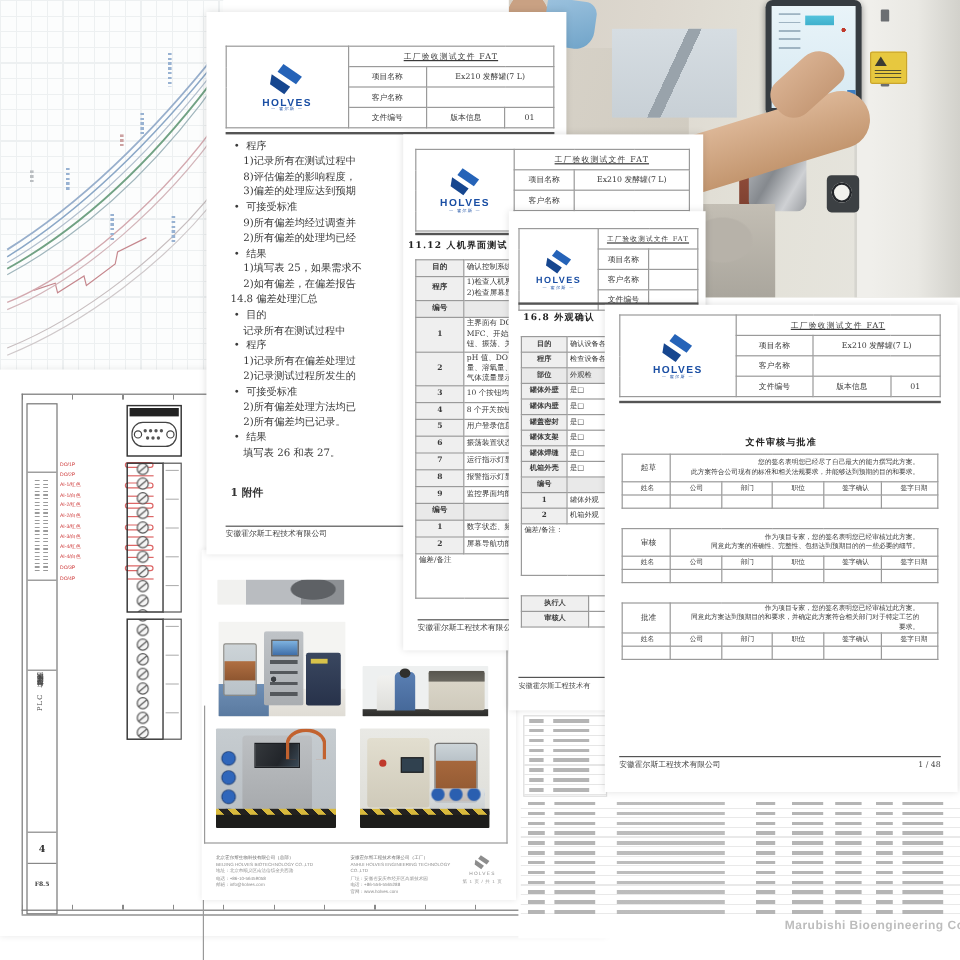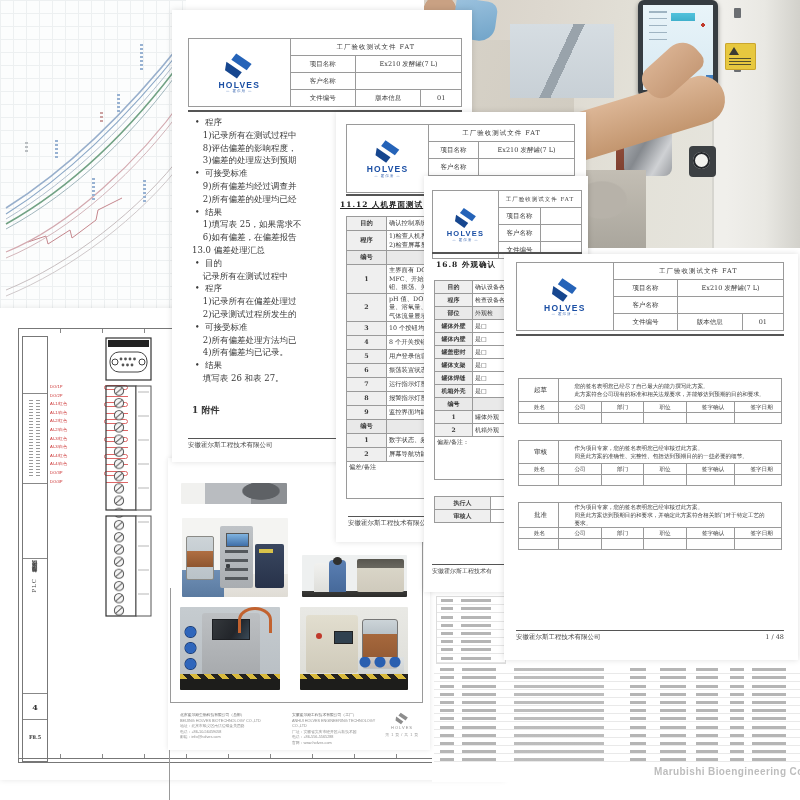--- a/index.html
+++ b/index.html
@@ -158,39 +158,39 @@
 
   
   .hdrwrap{position:absolute;}
   table.hdr{border-collapse:collapse;width:100%;table-layout:fixed;background:#fff;}
   table.hdr td{border:1px solid #9a9a9a;font-size:6.5px;color:#3a3a3a;text-align:center;
       padding:0 1px;overflow:hidden;white-space:nowrap;height:16px;}
   table.hdr td.logo{padding:1px;}
   .lg{display:flex;flex-direction:column;align-items:center;line-height:1;}
   .lg .nm{font-family:"Liberation Sans",sans-serif;font-weight:bold;color:#1b4fa4;letter-spacing:1.2px;font-size:8.5px;margin-top:1px;}
   .lg .sub{font-size:3.5px;color:#1b4fa4;letter-spacing:1px;margin-top:1px;}
-  .hdtitle{font-size:7px;letter-spacing:1px;}
+  .hdtitle{font-size:7px;letter-spacing:1px;text-decoration:underline;}
   .rule{position:absolute;height:2px;background:#555;}
   .docfoot{position:absolute;border-top:1.5px solid #555;padding-top:2px;font-size:6.5px;color:#444;white-space:nowrap;overflow:hidden;}
   .sect{position:absolute;font-weight:bold;font-size:7.5px;color:#222;letter-spacing:1px;white-space:nowrap;}
 
   
   #docA{left:172px;top:10px;width:300px;height:452px;}
   #docA .hdrwrap{left:16px;top:28px;width:274px;}
   .abody{position:absolute;left:20px;top:106px;width:150px;overflow:hidden;
       font-size:8.5px;line-height:12.8px;color:#3a3a3a;}
   .aline{white-space:pre;overflow:hidden;}
   #docA .attach{position:absolute;left:20px;top:394px;font-weight:bold;font-size:9px;}
   #docA .docfoot{left:16px;top:428px;width:160px;}
 
   
   #docB{left:336px;top:112px;width:250px;height:430px;}
   #docB .hdrwrap{left:10px;top:12px;width:228px;}
   #docB .rule{left:10px;top:82px;width:228px;}
-  #docB .sect{left:4px;top:88px;text-decoration:underline;}
+  #docB .sect{left:4px;top:88px;}
   table.dt{border-collapse:collapse;table-layout:fixed;background:#fff;}
   table.dt td{border:1px solid #9a9a9a;font-size:6.3px;line-height:8.5px;color:#3a3a3a;
       padding:1px 2px;vertical-align:middle;overflow:hidden;}
   table.dt td.lab{text-align:center;background:#efefef;font-weight:bold;}
   table.dt tr.hd td{background:#e9e9e9;}
   table.dt td.val{white-space:pre-line;text-align:left;}
   #btabwrap{position:absolute;left:10px;top:104px;width:160px;}
   #btabwrap td{height:11px;}
   .remarkcell{height:34px !important;vertical-align:top !important;background:#fff !important;
       font-weight:normal !important;text-align:left !important;}
@@ -209,21 +209,21 @@
   #docC .docfoot{left:8px;top:388px;width:72px;font-size:6px;}
 
   
   #docD{left:504px;top:254px;width:294px;height:406px;}
   #docD .hdrwrap{left:12px;top:8px;width:268px;}
   #docD .rule{left:12px;top:80px;width:268px;}
   #docD .sect{left:0;top:110px;width:100%;text-align:center;position:absolute;}
   .dblock{position:absolute;left:14px;width:264px;}
   .dblock table{border-collapse:collapse;width:100%;table-layout:fixed;}
   .dblock td{border:1px solid #9a9a9a;font-size:5.6px;line-height:8px;color:#3a3a3a;
-      text-align:left;padding:0 15px;overflow:hidden;white-space:nowrap;height:10px;}
+      text-align:right;padding:0 15px;overflow:hidden;white-space:nowrap;height:10px;}
   .dblock td.blab{font-size:6.5px;}
   .dblock td.desc{white-space:pre-line;height:22px;}
   #docD .docfoot{left:12px;top:376px;width:268px;display:flex;justify-content:space-between;}
 
   
   svg{display:block;}
 </style>
 </head>
 <body>
 
@@ -500,39 +500,39 @@
         <div class="aline"> •  可接受标准</div>
 
         <div class="aline">    9)所有偏差均经过调查并</div>
 
         <div class="aline">    2)所有偏差的处理均已经</div>
 
         <div class="aline"> •  结果</div>
 
         <div class="aline">    1)填写表 25，如果需求不</div>
 
-        <div class="aline">    6)如有偏差，在偏差报告</div>
-
-        <div class="aline">13.0 偏差处理汇总</div>
+        <div class="aline">    2)如有偏差，在偏差报告</div>
+
+        <div class="aline">14.8 偏差处理汇总</div>
 
         <div class="aline"> •  目的</div>
 
         <div class="aline">    记录所有在测试过程中</div>
 
         <div class="aline"> •  程序</div>
 
         <div class="aline">    1)记录所有在偏差处理过</div>
 
         <div class="aline">    2)记录测试过程所发生的</div>
 
         <div class="aline"> •  可接受标准</div>
 
         <div class="aline">    2)所有偏差处理方法均已</div>
 
-        <div class="aline">    4)所有偏差均已记录。</div>
+        <div class="aline">    2)所有偏差均已记录。</div>
 
         <div class="aline"> •  结果</div>
 
         <div class="aline">    填写表 26 和表 27。</div>
 
     </div>
     <div class="attach">1 附件</div>
     <div class="docfoot">安徽霍尔斯工程技术有限公司</div>
   </div>
 
@@ -841,20 +841,21 @@
             </tr>
         <tr>
               <td>文件编号</td>
             <td>版本信息</td>
             <td>01</td>
             </tr>
       </tbody>
         </table>
     </div>
     <div class="rule"></div>
+    <div class="sect">文件审核与批准</div>
 
     <div class="dblock" style="top:124px;">
       <table>
         <colgroup>
             <col style="width:40px">
             <col style="width:42px">
             <col style="width:42px">
             <col style="width:42px">
             <col style="width:48px">
             <col style="width:46px">

